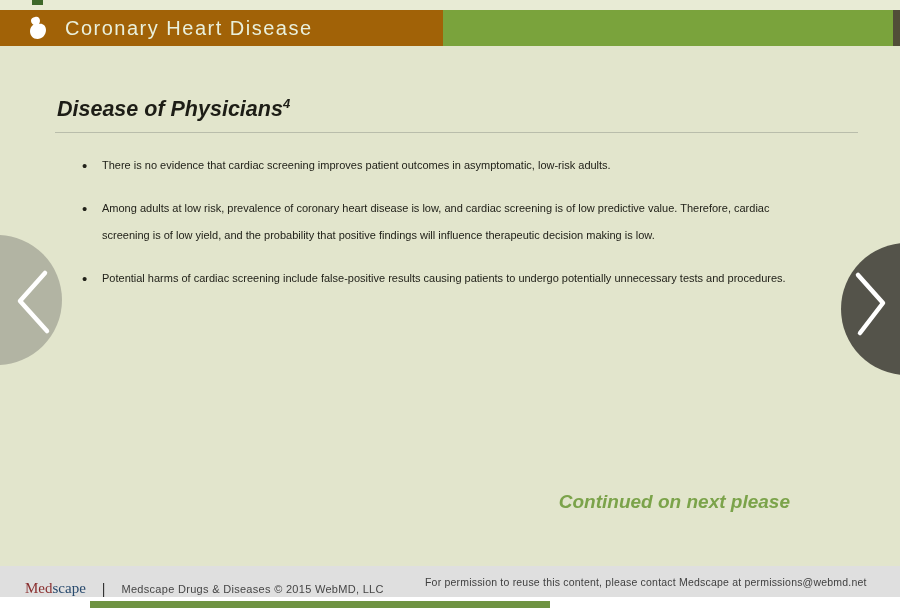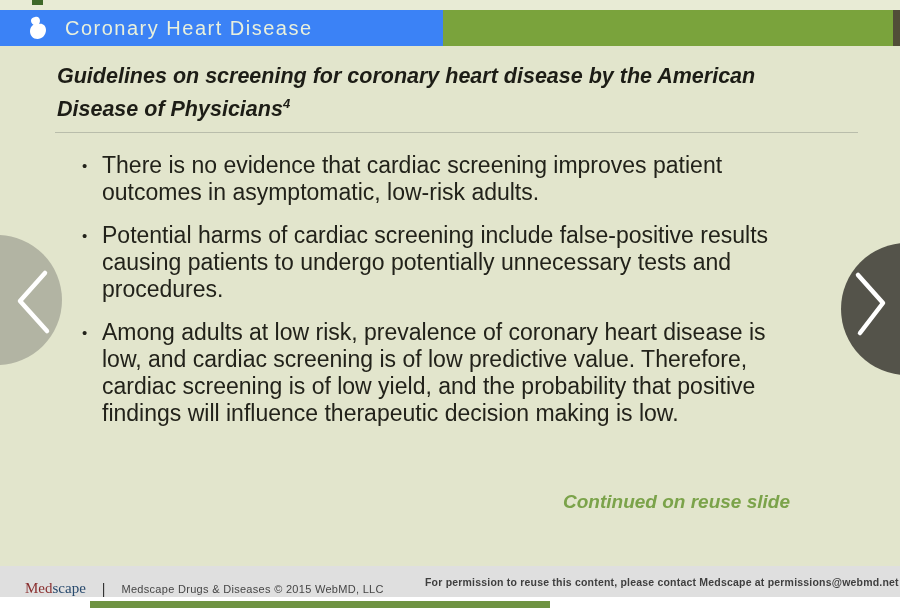--- a/index.html
+++ b/index.html
@@ -8,40 +8,40 @@
     position:relative; width:900px; height:609px;
     overflow:hidden; background:#ffffff;
     font-family:"Liberation Sans", sans-serif;
   }
   
   .top-strip { position:absolute; left:0; top:0; width:900px; height:10px; background:#e8ebd5; }
   .top-notch { position:absolute; left:32px; top:0; width:11px; height:5px; background:#3e682a; }
   
   .header-bar { position:absolute; left:0; top:10px; width:900px; height:36px; background:#7aa33c; }
   .header-bar .dark-seg {
-    position:absolute; left:0; top:0; width:443px; height:36px; background:#3b82f6;
+    position:absolute; left:0; top:0; width:443px; height:36px; background:#a16207;
     display:flex; align-items:center;
   }
   .header-bar .right-edge { position:absolute; right:0; top:0; width:7px; height:36px; background:#514d38; }
   .header-icon { margin-left:25px; width:26px; height:26px; display:block; }
   .header-title {
     margin-left:14px; color:#e9f0dc; font-size:20px; letter-spacing:1.5px; font-weight:400;
     white-space:nowrap;
   }
   
   .slide { position:absolute; left:0; top:46px; width:900px; height:520px; background:#e2e5cc; }
   .slide-title {
     position:absolute; left:57px; top:16px; width:760px;
     color:#1d1d16; font-size:21.5px; font-weight:bold; font-style:italic; line-height:28px;
   }
   .slide-title sup { font-size:13px; }
   .divider { position:absolute; left:55px; top:86px; width:803px; height:1px; background:#b9bdab; }
   .bullets {
     position:absolute; left:80px; top:106px; width:730px;
-    list-style:none; color:#22221a; font-size:23px; line-height:27px;
+    list-style:none; color:#22221a; font-size:11px; line-height:27px;
   }
   .bullets li { position:relative; padding-left:22px; margin-bottom:16px; }
   .bullets li::before { content:"\2022"; position:absolute; left:2px; top:0; font-size:15px; color:#22221a; }
   .continued {
     position:absolute; right:110px; top:445px;
     color:#7ba34a; font-size:19px; font-style:italic; font-weight:600;
   }
   
   .nav-btn { position:absolute; border:none; border-radius:50%; cursor:pointer; padding:0; }
   .nav-prev { left:-68px; top:235px; width:130px; height:130px; background:#b2b4a3; }
@@ -54,21 +54,21 @@
   }
   .logo { margin-left:25px; font-family:"Liberation Serif", serif; font-size:15px; white-space:nowrap; }
   .logo .logo-med { color:#8a2f2f; }
   .logo .logo-scape { color:#27496d; }
   .footer-sep { margin-left:16px; color:#333; font-size:14px; }
   .footer-left {
     margin-left:16px; color:#454545; font-size:11px; font-weight:400; letter-spacing:0.3px; white-space:nowrap;
   }
   .footer-right {
     position:absolute; left:425px; top:0; height:31px; display:flex; align-items:center;
-    color:#3f3f3f; font-size:10.5px; font-weight:700; letter-spacing:0.2px; white-space:nowrap;
+    color:#3f3f3f; font-size:10.5px; font-weight:400; letter-spacing:0.2px; white-space:nowrap;
   }
   
   .bottom-strip { position:absolute; left:0; top:597px; width:900px; height:12px; background:#ffffff; }
   .bottom-bar { position:absolute; left:90px; top:4px; width:460px; height:7px; background:#6f9342; }
 </style>
 </head>
 <body>
 
 <div class="stage">
 
@@ -81,30 +81,30 @@
       <svg class="header-icon" viewBox="0 0 26 26">
         <path d="M10 2 C13 1 15 3 15 6 C15 7 14.5 8 14 9 C17 8 21 10 21 15 C21 20 17 24 12.5 24 C8 24 5 20.5 5 16 C5 13 6.5 11 8.5 9.8 C7 9 6 7.5 6 5.5 C6 3.8 7.5 2.4 10 2 Z" fill="#ffffff"></path>
       </svg>
       <span class="header-title">Coronary Heart Disease</span>
     </div>
     <div class="right-edge"></div>
   </div>
 
   <div class="slide">
     <div class="slide-title">
-      <span>Guidelines on screening for coronary heart disease by the American</span><br>
+      <br>
       <span>Disease of Physicians</span><sup>4</sup>
     </div>
     <div class="divider"></div>
     <ul class="bullets">
       <li>There is no evidence that cardiac screening improves patient outcomes in asymptomatic, low-risk adults.</li>
+      <li>Among adults at low risk, prevalence of coronary heart disease is low, and cardiac screening is of low predictive value. Therefore, cardiac screening is of low yield, and the probability that positive findings will influence therapeutic decision making is low.</li>
       <li>Potential harms of cardiac screening include false-positive results causing patients to undergo potentially unnecessary tests and procedures.</li>
-      <li>Among adults at low risk, prevalence of coronary heart disease is low, and cardiac screening is of low predictive value. Therefore, cardiac screening is of low yield, and the probability that positive findings will influence therapeutic decision making is low.</li>
     </ul>
-    <div class="continued">Continued on reuse slide</div>
+    <div class="continued">Continued on next please</div>
   </div>
 
   <button class="nav-btn nav-prev">
     <svg viewBox="0 0 130 130">
       <polyline points="113,38 88,66 115,96" fill="none" stroke="#ffffff" stroke-width="4.5" stroke-linecap="round" stroke-linejoin="round"></polyline>
     </svg>
   </button>
 
   <button class="nav-btn nav-next">
     <svg viewBox="0 0 132 132">

